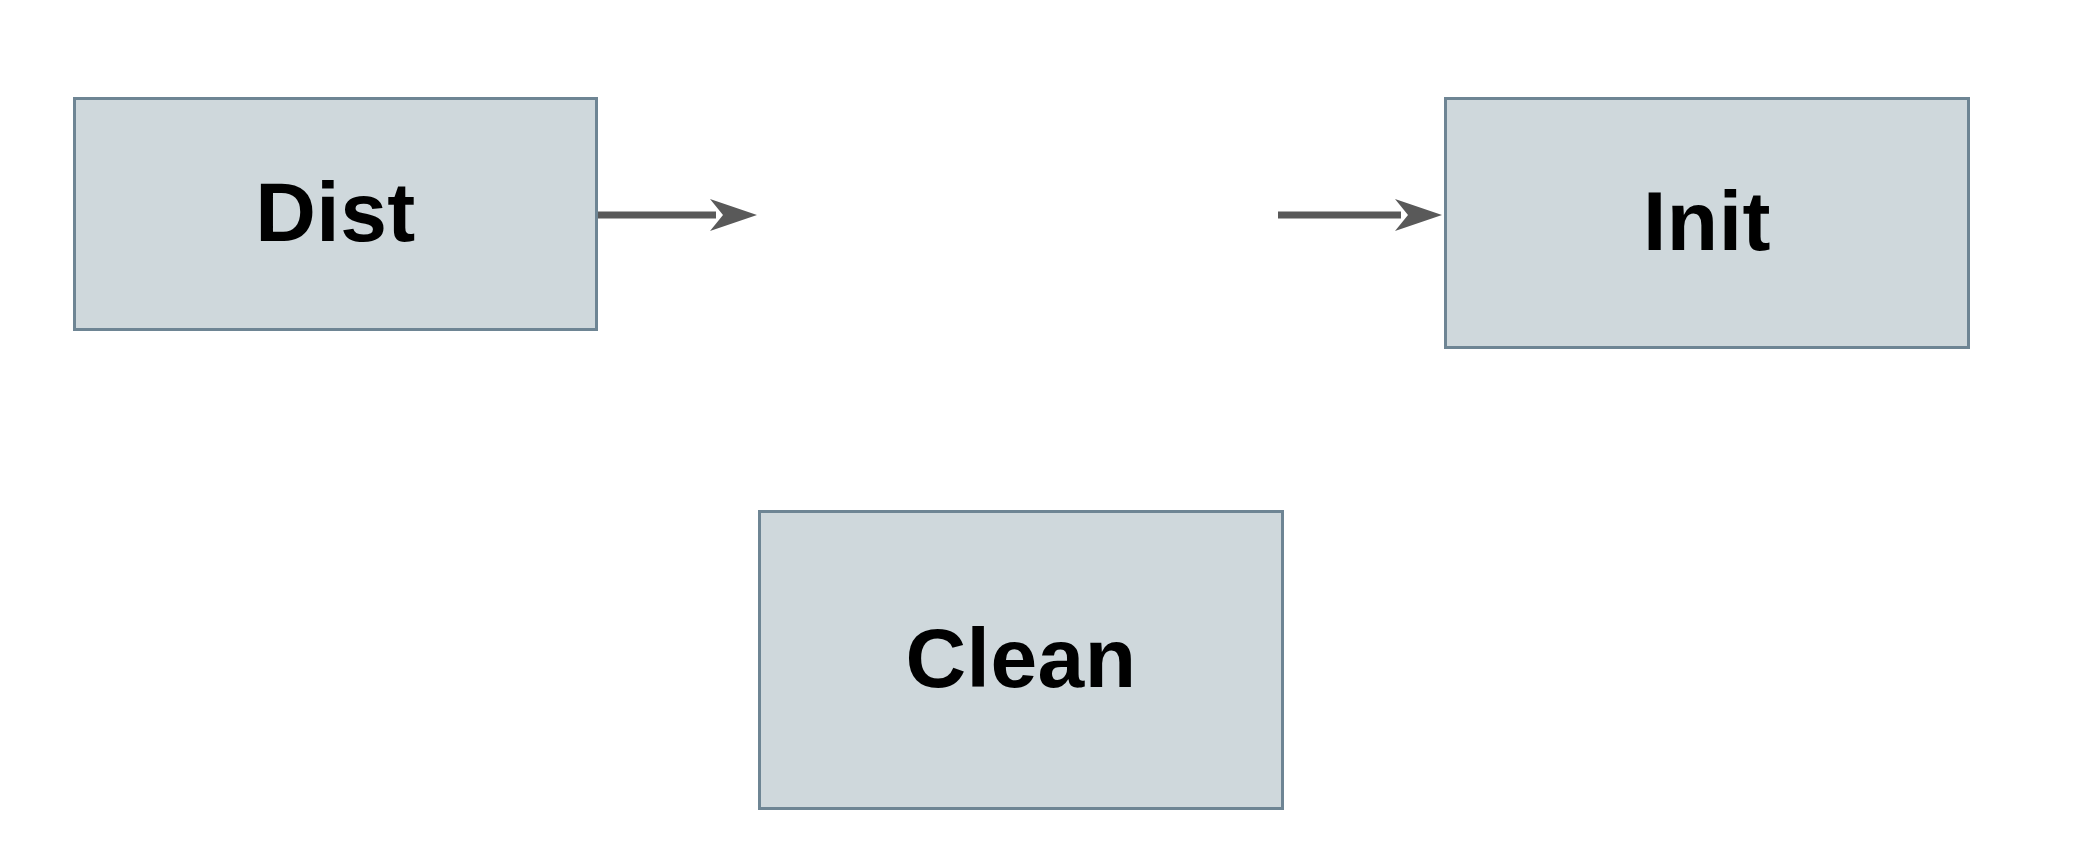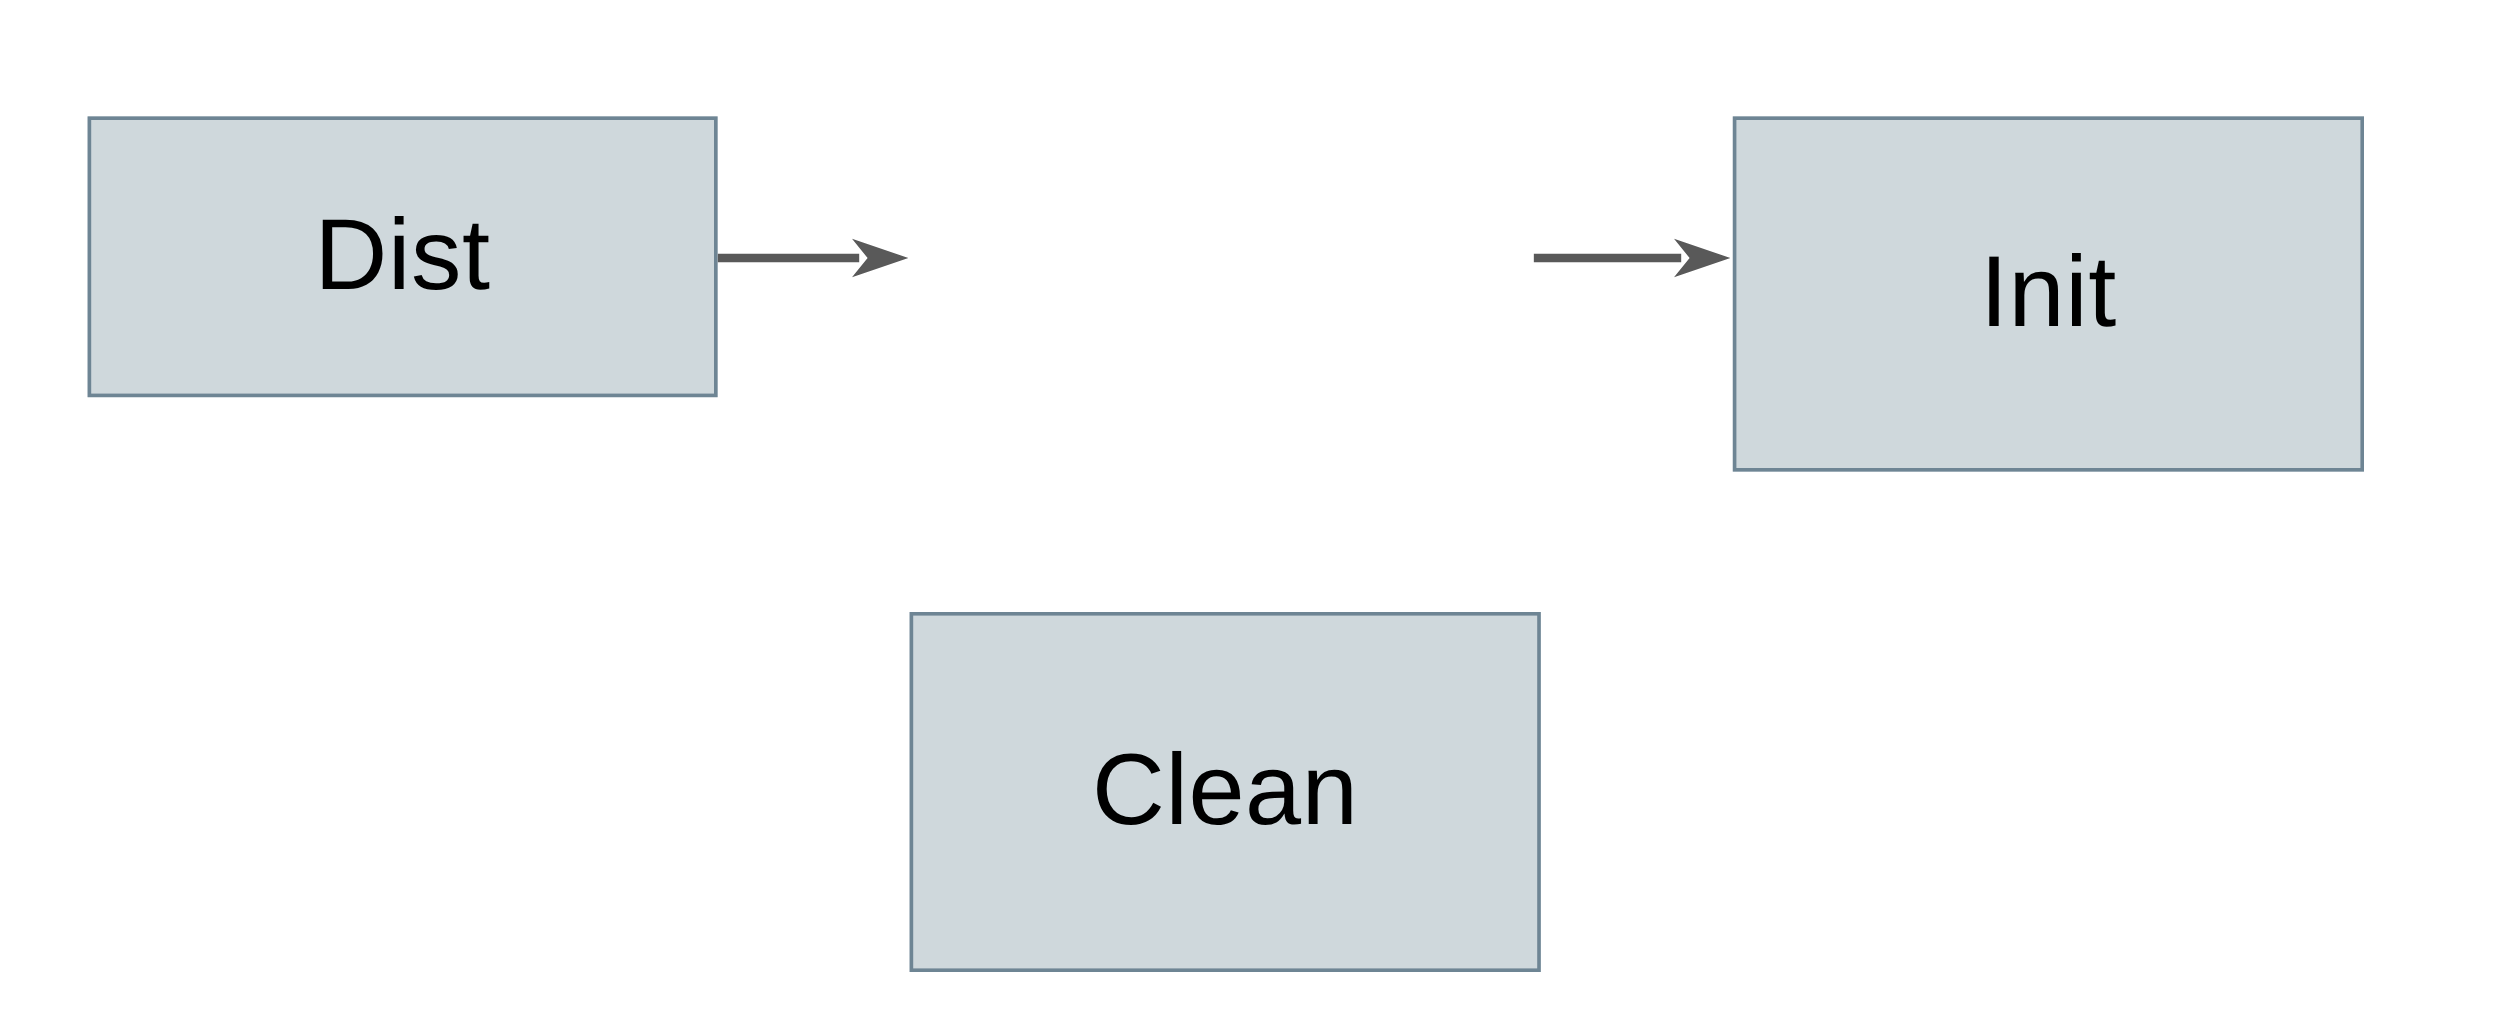--- a/index.html
+++ b/index.html
@@ -24,29 +24,29 @@
   .node {
     position: absolute;
     background: var(--node-fill);
     border: 3px solid var(--node-border);
     display: flex;
     align-items: center;
     justify-content: center;
   }
   .node .label {
     font-size: 84px;
-    font-weight: 400;
+    font-weight: 700;
     color: var(--text);
     letter-spacing: 0.5px;
     line-height: 1;
     transform: translateY(-2px);
   }
   .node-dist    { left: 73px;   top: 97px;  width: 525px; height: 234px; }
   .node-compile { left: 758px;  top: 97px;  width: 520px; height: 234px; }
-  .node-init    { left: 1444px; top: 97px;  width: 526px; height: 296px; }
+  .node-init    { left: 1444px; top: 97px;  width: 526px; height: 252px; }
   .node-clean   { left: 758px;  top: 510px; width: 526px; height: 300px; }
   .edge {
     position: absolute;
     color: var(--arrow);
   }
   .edge-1 { left: 598px;  top: 197px; }
   .edge-2 { left: 1278px; top: 197px; }
   .edge svg { display: block; }
 </style>
 </head>

